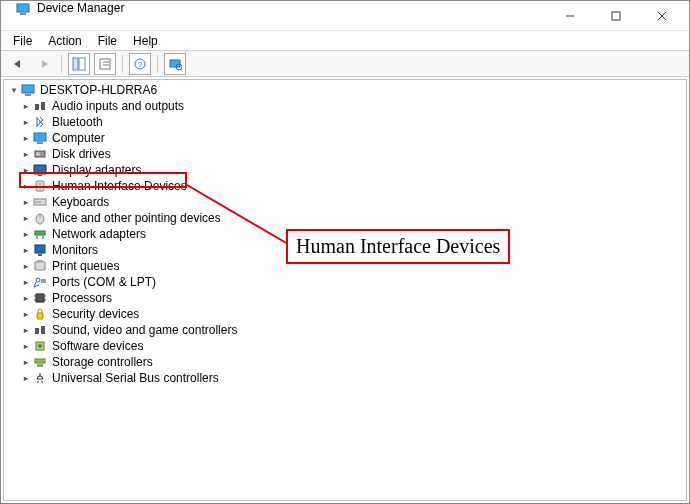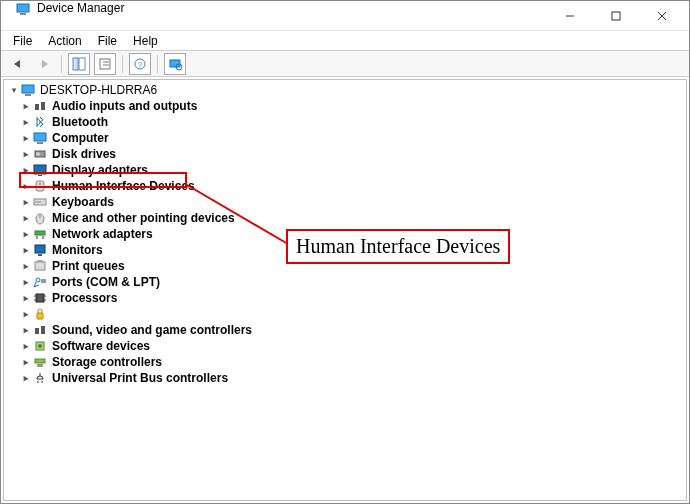--- a/index.html
+++ b/index.html
@@ -60,21 +60,21 @@
     overflow:auto;
     padding-top:2px;
   }
   .tree { font-size:12px; line-height:16px; }
   .node { display:flex; align-items:center; height:16px; padding-left:2px;}
   .caret { width:12px; display:inline-flex; justify-content:center; color:#555; font-size:10px; }
   .caret.open::before { content:"▾"; font-size:9px; }
   .caret.closed::before { content:"▸"; font-size:9px; }
   .node-icon { width:16px; height:16px; display:inline-flex; align-items:center; justify-content:center; margin-right:4px;}
   .node-label { white-space:nowrap; }
-  .children { padding-left: 14px; font-weight: bold; }
+  .children { padding-left: 14px; }
   .lvl1 { padding-left: 4px;}
   .highlight-box {
     position:absolute;
     border: 2px solid #d00;
     pointer-events:none;
   }
   .callout-box {
     position:absolute;
     border: 2px solid #d00;
     padding: 4px 8px;
@@ -319,20 +319,21 @@
               <span class="node-label">Processors</span>
             </div>
             <div class="node">
               <span class="caret closed"></span>
               <span class="node-icon">
                 <svg width="14" height="14">
                   <rect x="4" y="6" width="6" height="6" rx="1" fill="#f0c419" stroke="#b08a00"></rect>
                   <path d="M5 6v-2a2 2 0 014 0v2" fill="none" stroke="#b08a00"></path>
                 </svg>
               </span>
+              <span class="node-label">Security devices</span>
             </div>
             <div class="node">
               <span class="caret closed"></span>
               <span class="node-icon">
                 <svg width="14" height="14">
                   <rect x="2" y="5" width="4" height="6" fill="#555"></rect>
                   <rect x="8" y="3" width="4" height="8" fill="#555"></rect>
                 </svg>
               </span>
               <span class="node-label">Sound, video and game controllers</span>
@@ -357,21 +358,21 @@
               </span>
               <span class="node-label">Storage controllers</span>
             </div>
             <div class="node">
               <span class="caret closed"></span>
               <span class="node-icon">
                 <svg width="14" height="14">
                   <path d="M7 2v3m0 0a3 3 0 00-3 3h6a3 3 0 00-3-3zM5 10v2m4-2v2" fill="none" stroke="#333"></path>
                 </svg>
               </span>
-              <span class="node-label">Universal Print Bus controllers</span>
+              <span class="node-label">Universal Serial Bus controllers</span>
             </div>
           </div>
       </div>
     </div>
 
     <div class="highlight-box" style="left:18px; top:95px; width:168px; height:16px;"></div>
     <svg class="callout-line" style="left:0;top:0;" width="690" height="420">
         <line x1="186" y1="108" x2="287" y2="167" stroke="#d00" stroke-width="2"></line>
       </svg>
     <div class="callout-box" style="left:285px; top:152px;"><span>Human Interface Devices</span></div>

